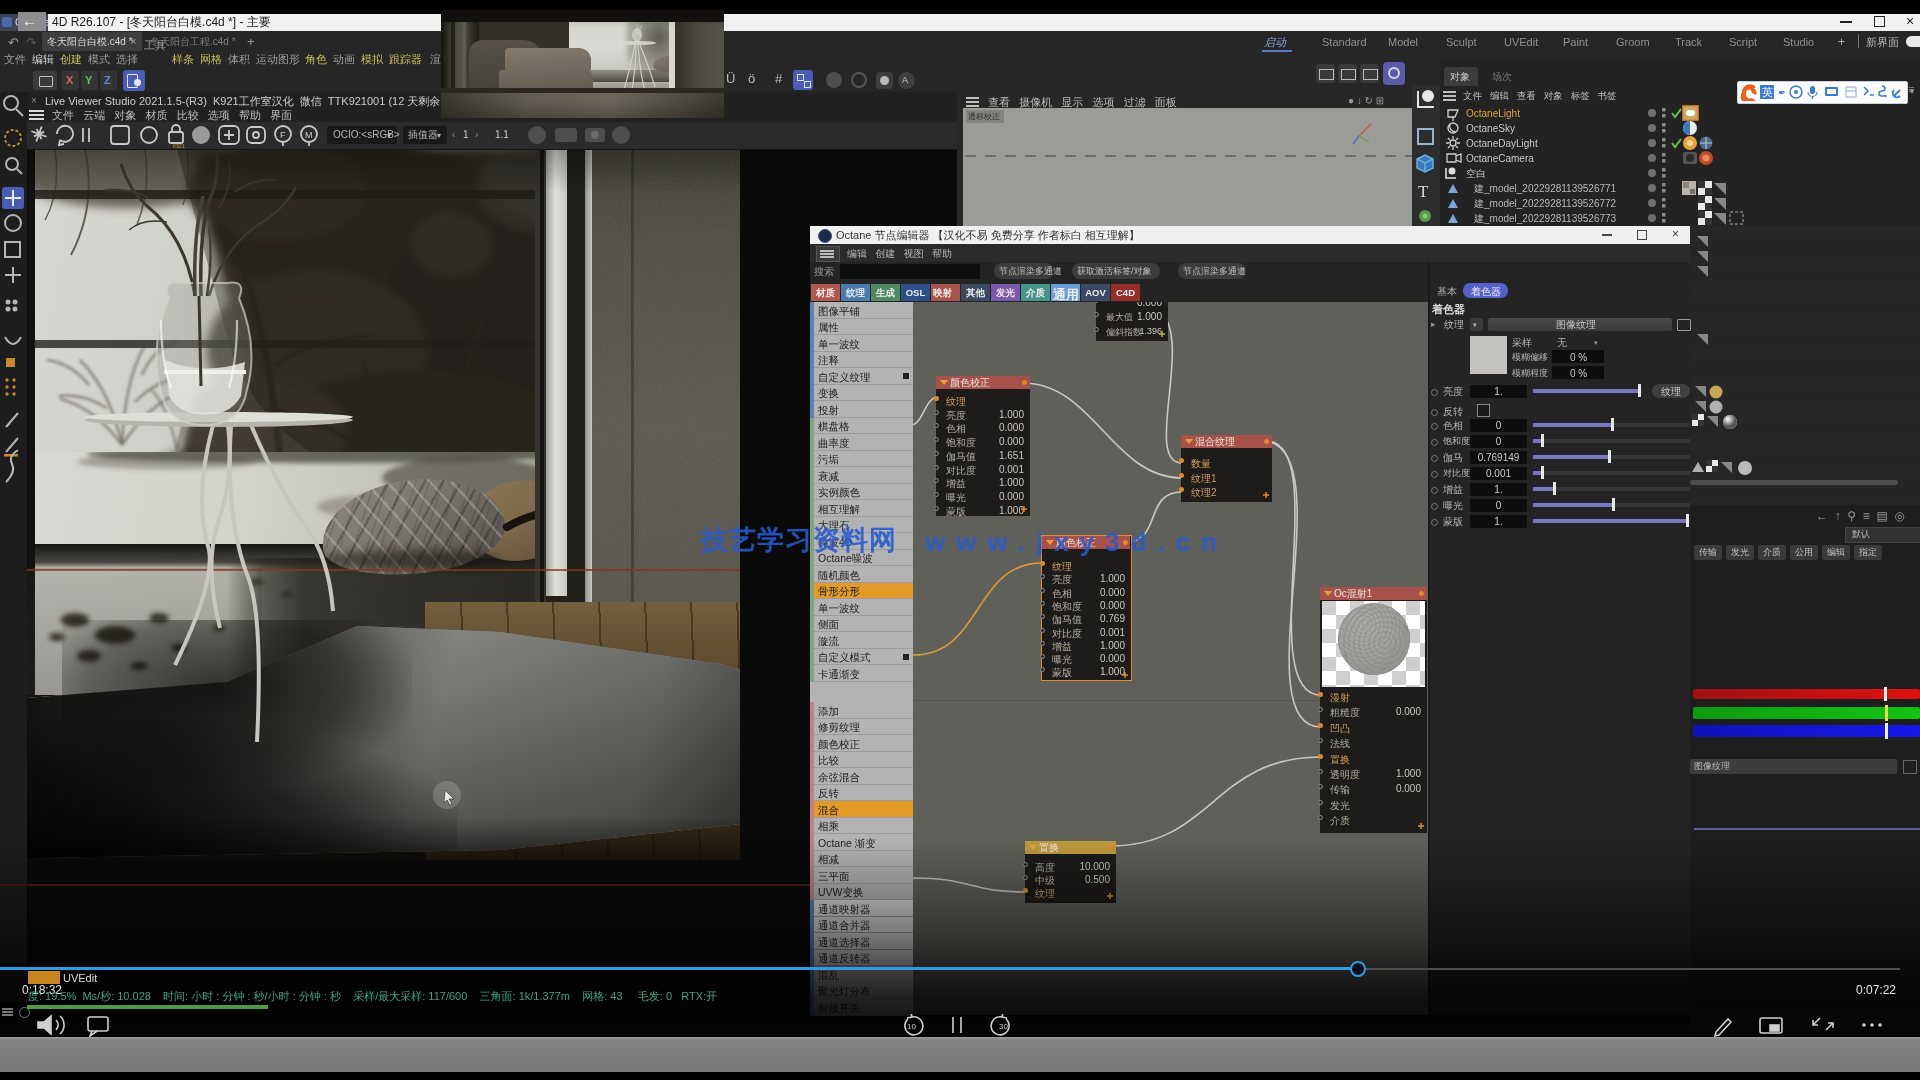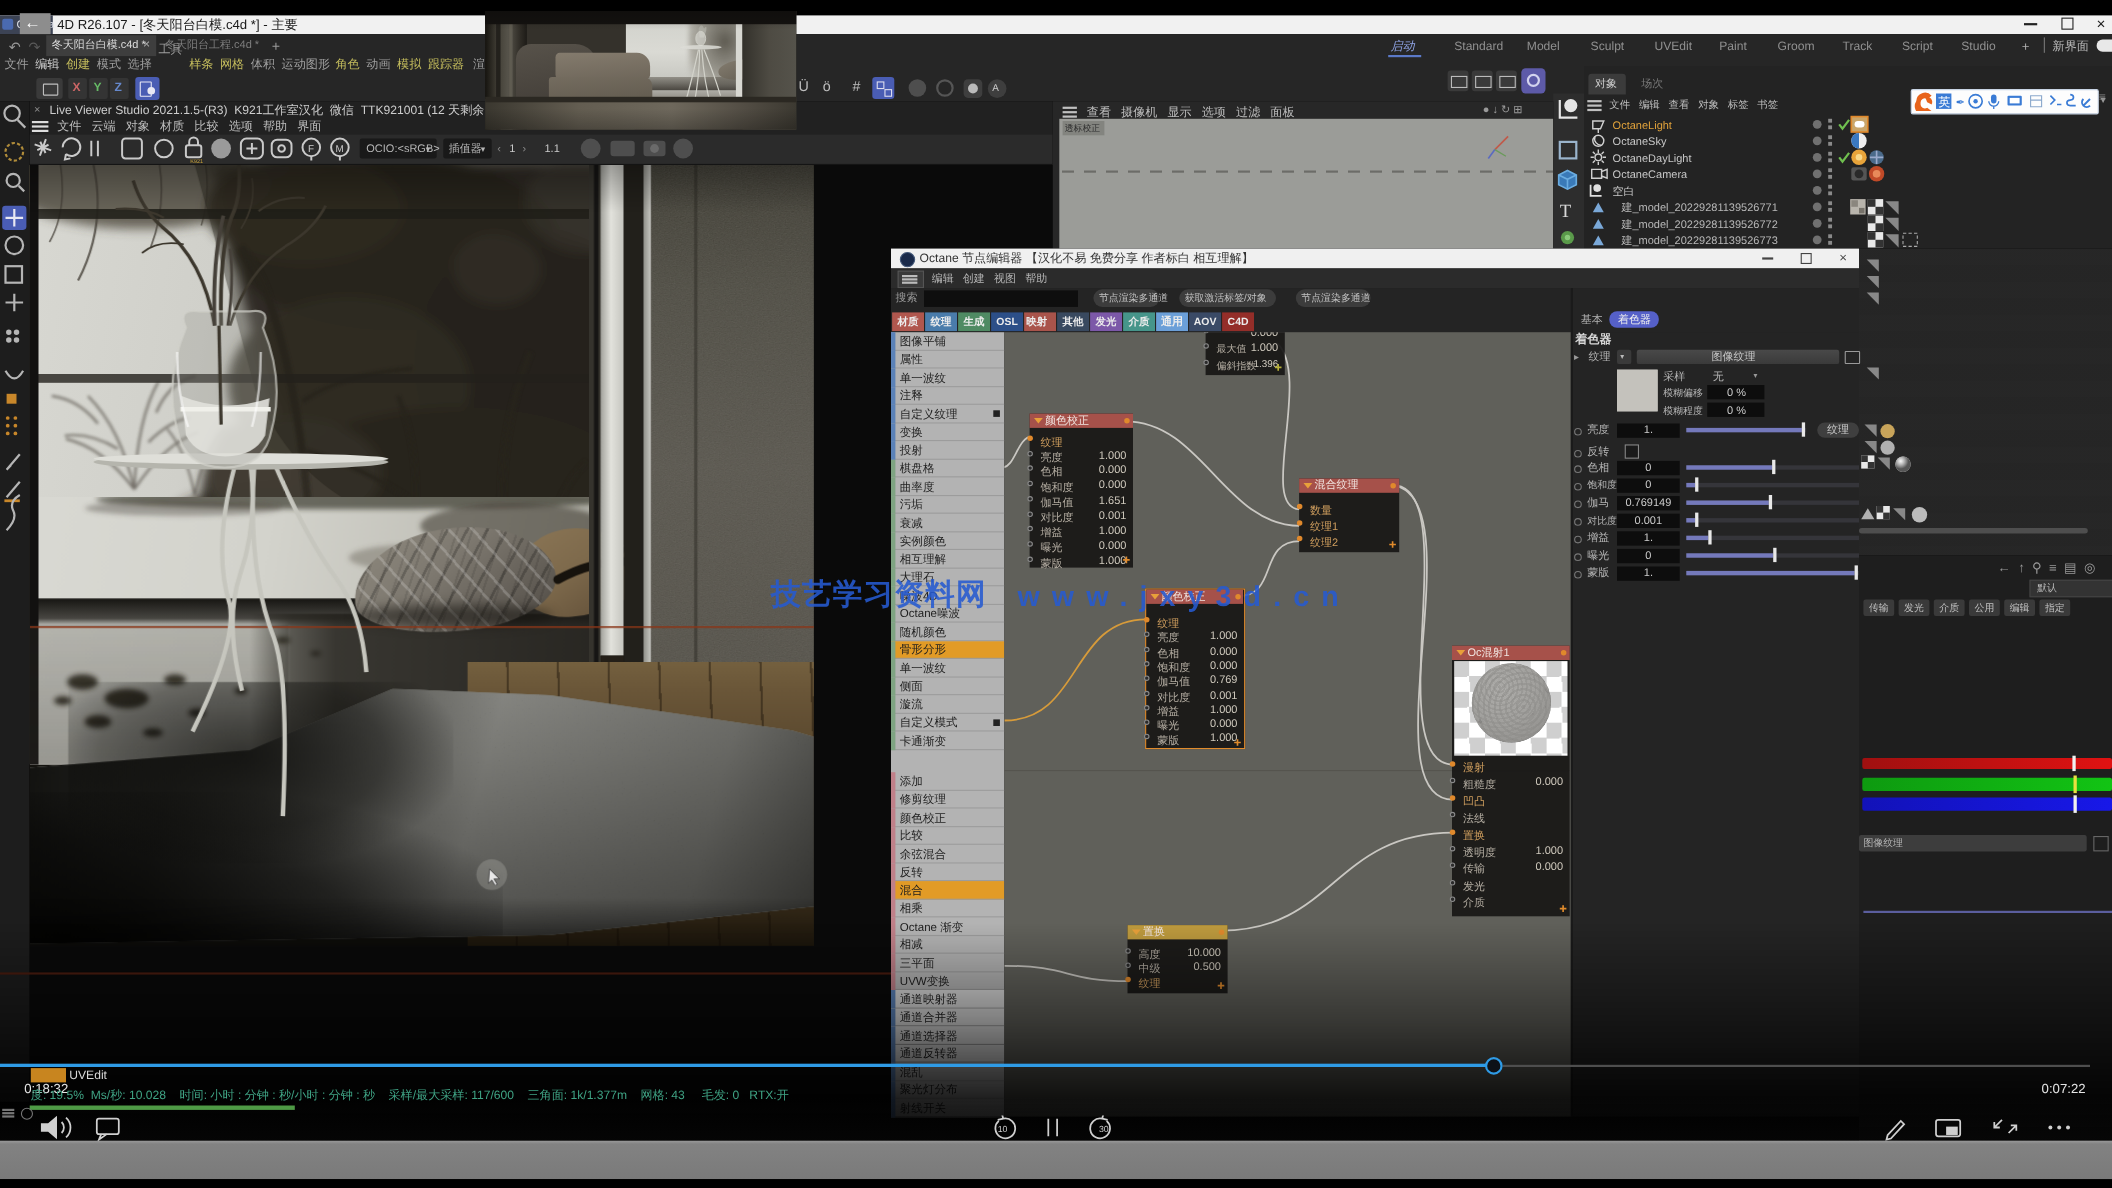--- a/index.html
+++ b/index.html
@@ -604,21 +604,21 @@
 <div class="tx" style="left:903px;top:288px;width:25px;text-align:center;font-size:9.5px;font-weight:bold;color:#ececec;">OSL</div>
 <div class="a" style="left:931px;top:284px;width:29px;height:17px;background:#a9544b;"></div>
 <div class="tx" style="left:933px;top:288px;width:25px;text-align:left;font-size:9.5px;font-weight:bold;color:#ececec;">映射</div>
 <div class="a" style="left:961px;top:284px;width:29px;height:17px;background:#39495f;"></div>
 <div class="tx" style="left:963px;top:288px;width:25px;text-align:center;font-size:9.5px;font-weight:bold;color:#ececec;">其他</div>
 <div class="a" style="left:991px;top:284px;width:29px;height:17px;background:#7c58a8;"></div>
 <div class="tx" style="left:993px;top:288px;width:25px;text-align:center;font-size:9.5px;font-weight:bold;color:#ececec;">发光</div>
 <div class="a" style="left:1021px;top:284px;width:29px;height:17px;background:#46958a;"></div>
 <div class="tx" style="left:1023px;top:288px;width:25px;text-align:center;font-size:9.5px;font-weight:bold;color:#ececec;">介质</div>
 <div class="a" style="left:1051px;top:284px;width:29px;height:17px;background:#6b9fd8;"></div>
-<div class="tx" style="left:1053px;top:288px;width:25px;text-align:center;font-size:10px;font-weight:bold;color:#ececec;">通用</div>
+<div class="tx" style="left:1053px;top:288px;width:25px;text-align:center;font-size:13px;font-weight:bold;color:#ececec;">通用</div>
 <div class="a" style="left:1081px;top:284px;width:29px;height:17px;background:#3a4a66;"></div>
 <div class="tx" style="left:1083px;top:288px;width:25px;text-align:center;font-size:9.5px;font-weight:bold;color:#ececec;">AOV</div>
 <div class="a" style="left:1111px;top:284px;width:29px;height:17px;background:#942e29;"></div>
 <div class="tx" style="left:1113px;top:288px;width:25px;text-align:center;font-size:9.5px;font-weight:bold;color:#ececec;">C4D</div>
 </div>
 </div>
 <div id="nelist">
 <div class="a" style="left:810px;top:302px;width:103px;height:713px;background:#b3b3b3;"></div>
 <div class="a" style="left:810px;top:302.0px;width:103px;height:16.5px;border-bottom:1px solid #9c9c9c;box-sizing:border-box;"></div>
 <div class="a" style="left:810px;top:302.0px;width:4px;height:16.5px;background:#5b82b8;"></div>

